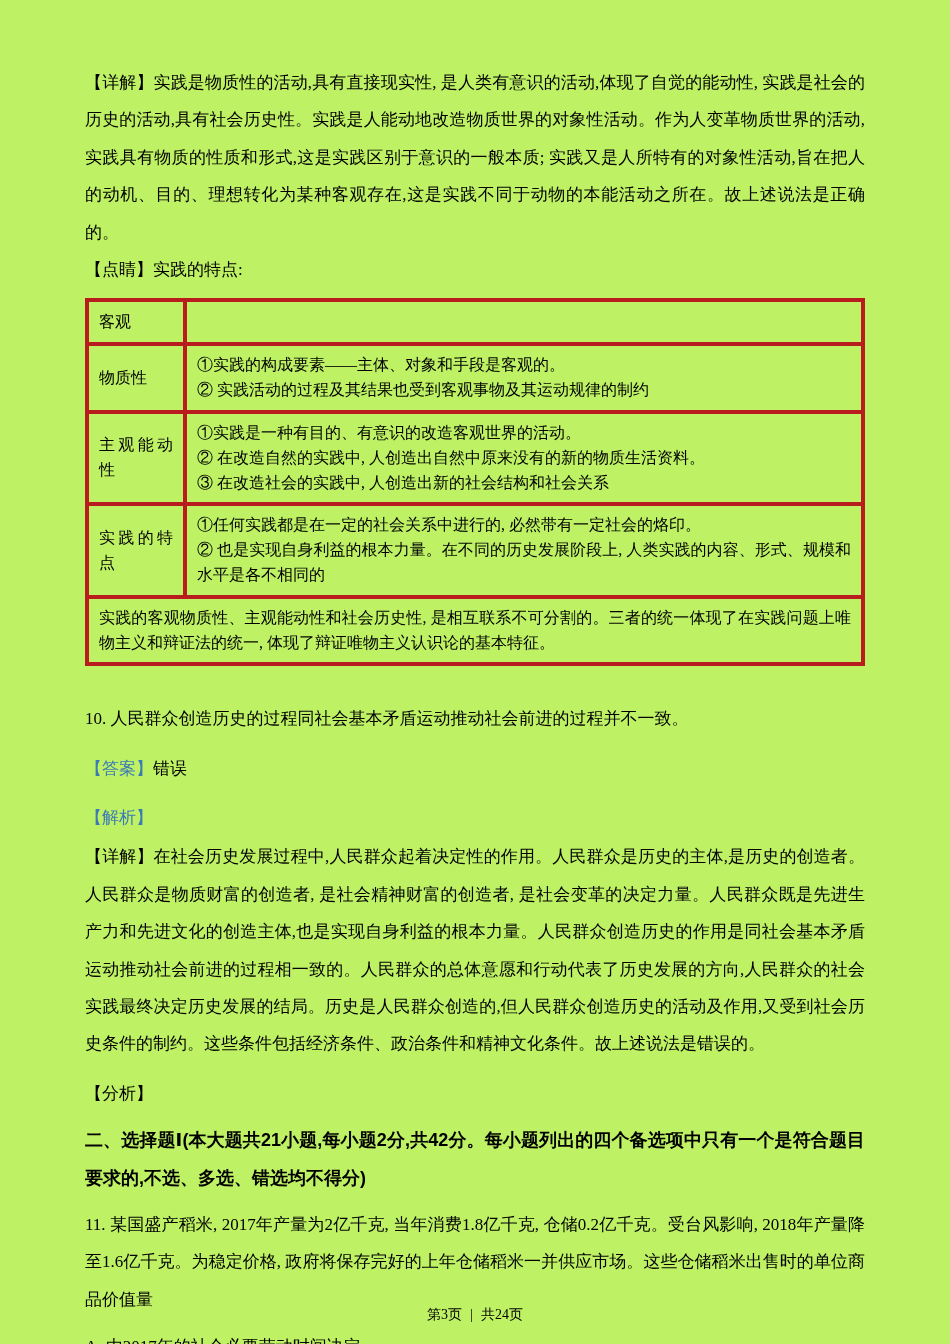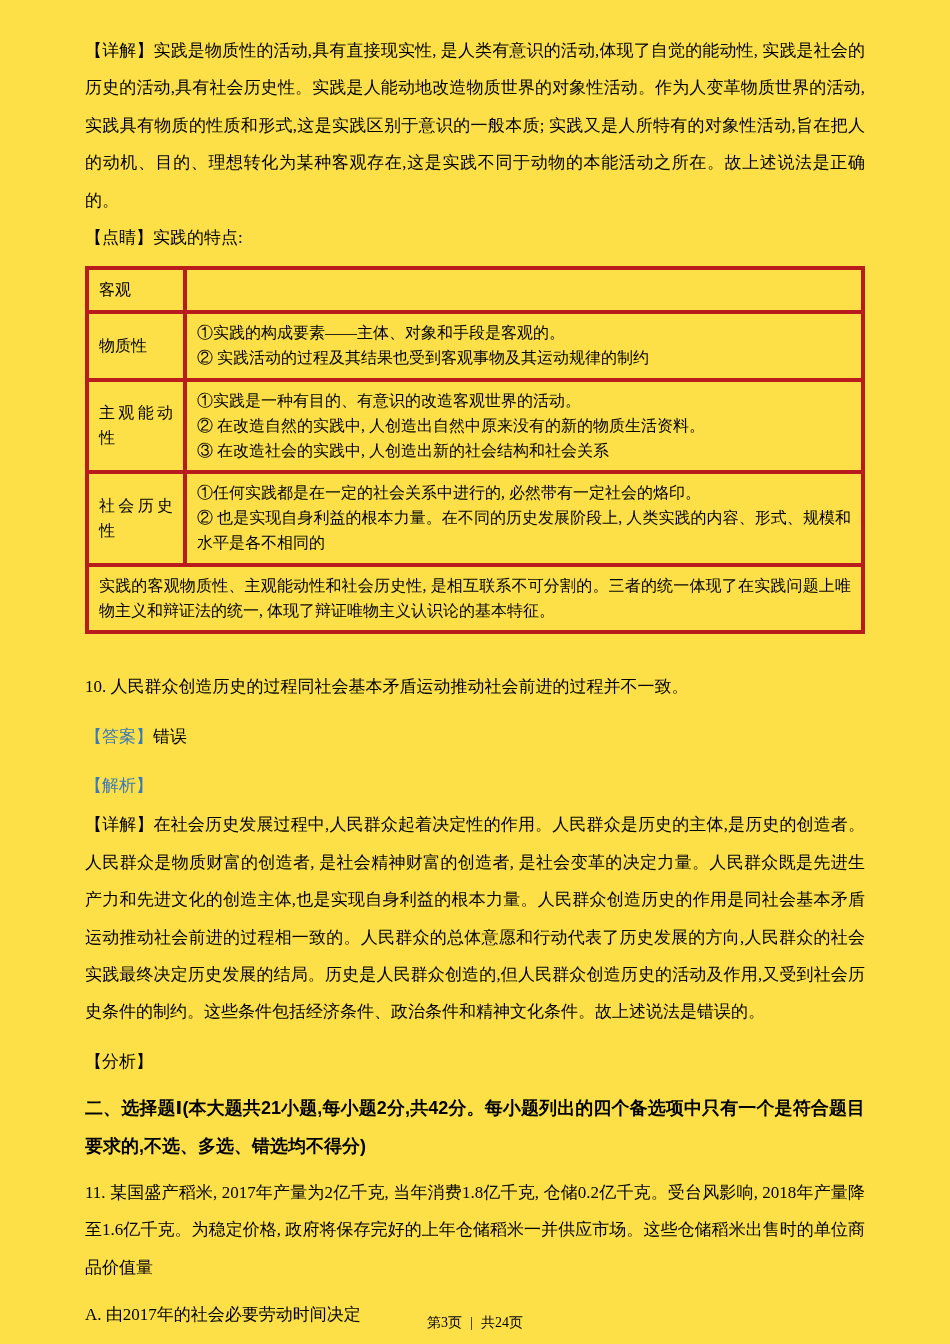--- a/index.html
+++ b/index.html
@@ -1,25 +1,25 @@
 <!DOCTYPE html>
 <html style="--label-blue: #3c7ab5;"><head>
 <meta charset="utf-8">
 <style>
   * { box-sizing: border-box; }
   html, body { margin: 0; padding: 0; background: #ffffff; }
   .page {
     width: 950px;
     height: 1344px;
     position: relative;
-    background: #fde047;
+    background: #bef264;
     font-family: "Liberation Serif", "DejaVu Serif", serif;
     font-size: 17px;
     color: #000000;
-    padding: 32px 85px 60px 85px;
+    padding: 64px 85px 60px 85px;
     overflow: hidden;
   }
   .para {
     margin: 0;
     line-height: 2.2;
     text-align: justify;
     word-break: break-all;
   }
   .blue { color: var(--label-blue, #3c7ab5); }
   .tbl {
@@ -51,21 +51,21 @@
     line-height: 2.1;
     text-align: justify;
     word-break: break-all;
   }
   .q11-stem { margin-top: 8px; }
   .option-line { margin-top: 10px; line-height: 2.2; }
   .page-footer {
     position: absolute;
     left: 0;
     right: 0;
-    bottom: 12px;
+    bottom: 20px;
     text-align: center;
     font-size: 14px;
     color: #000000;
   }
   .page-footer span { margin: 0 4px; }
 </style>
 </head>
 <body>
 
 <div class="page">
@@ -91,21 +91,21 @@
       </tr>
       <tr>
         <td class="lab">主观能动性</td>
         <td>
           <div class="cell-line">①实践是一种有目的、有意识的改造客观世界的活动。</div>
           <div class="cell-line">② 在改造自然的实践中, 人创造出自然中原来没有的新的物质生活资料。</div>
           <div class="cell-line">③ 在改造社会的实践中, 人创造出新的社会结构和社会关系</div>
         </td>
       </tr>
       <tr>
-        <td class="lab">社会历史性</td>
+        <td class="lab">实践的特点</td>
         <td>
           <div class="cell-line">①任何实践都是在一定的社会关系中进行的, 必然带有一定社会的烙印。</div>
           <div class="cell-line">② 也是实现自身利益的根本力量。在不同的历史发展阶段上, 人类实践的内容、形式、规模和水平是各不相同的</div>
         </td>
       </tr>
       <tr>
         <td colspan="2">实践的客观物质性、主观能动性和社会历史性, 是相互联系不可分割的。三者的统一体现了在实践问题上唯物主义和辩证法的统一, 体现了辩证唯物主义认识论的基本特征。</td>
       </tr>
     </tbody>
   </table>

